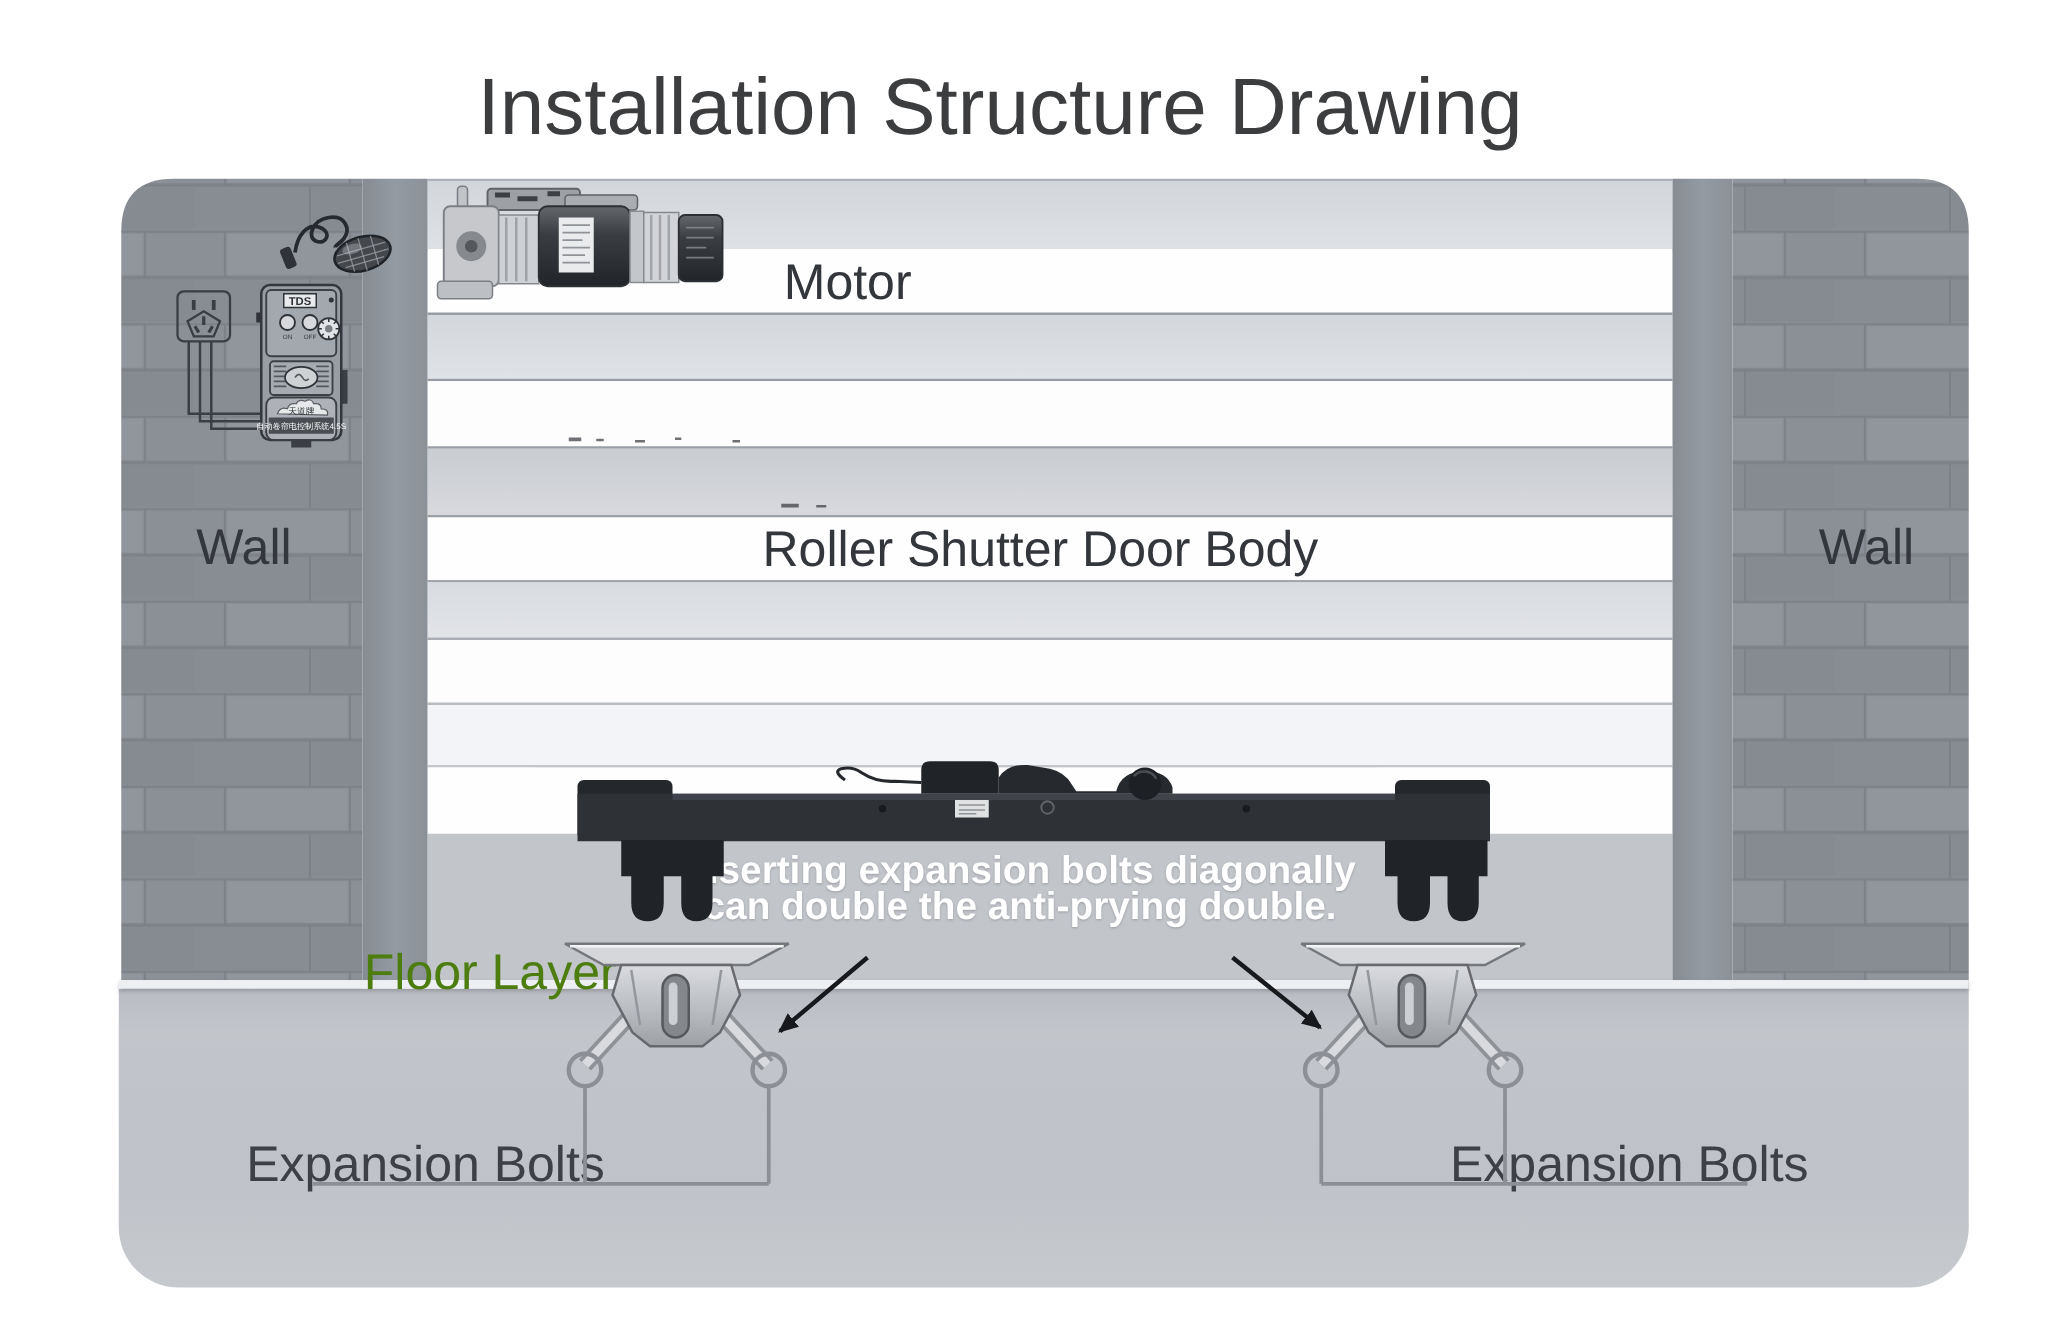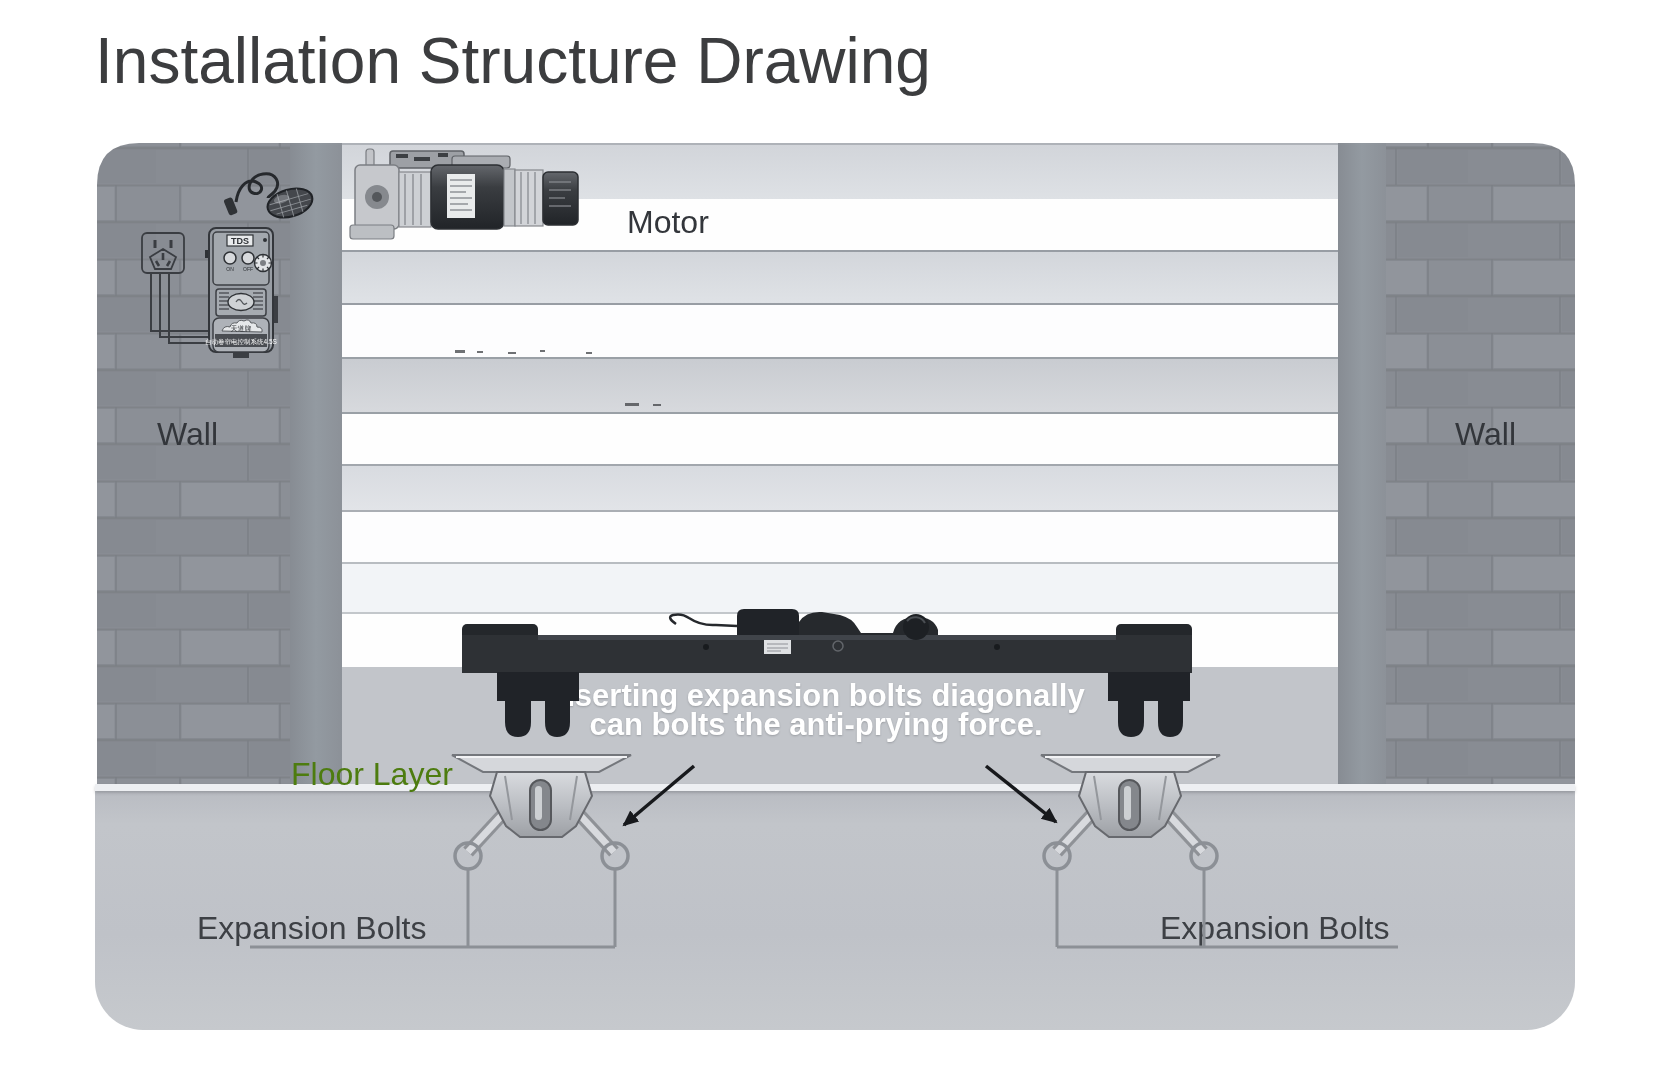--- a/index.html
+++ b/index.html
@@ -1,20 +1,20 @@
 <!DOCTYPE html>
 <html><head>
 <meta charset="utf-8">
 <style>
   html,body{margin:0;padding:0;background:#ffffff;}
   #stage{position:relative;width:1653px;height:1071px;background:#fff;overflow:hidden;
          font-family:"Liberation Sans",sans-serif;}
   .abs{position:absolute;}
   
-  #title{left:95px;top:24px;width:1410px;font-size:64px;
+  #title{left:95px;top:48px;width:1410px;text-align:center;font-size:64px;
          color:#3c3d3f;letter-spacing:0px;z-index:4;}
   
   #stripes{left:342px;top:143px;width:996px;height:524px;z-index:1;}
   .band{position:absolute;left:0;width:100%;}
   .b1{top:0;height:54px;background:linear-gradient(180deg,#d2d5da,#dee1e5);
       border-top:2px solid #aeb2b8;border-bottom:2px solid #8f949b;}
   .b2{top:56px;height:51px;background:#fefefe;border-bottom:2px solid #989da4;}
   .b3{top:109px;height:51px;background:linear-gradient(180deg,#d3d6db,#dfe2e6);border-bottom:2px solid #989da4;}
   .b4{top:162px;height:52px;background:#fdfdfe;border-bottom:2px solid #9aa0a6;}
   .b5{top:216px;height:53px;background:linear-gradient(180deg,#c9ccd1,#d7d9dd);border-bottom:2px solid #9aa0a6;}
@@ -27,21 +27,21 @@
   .smudge2{position:absolute;left:330px;top:221px;width:430px;height:46px;background:rgba(198,201,206,.55);}
   .speck{position:absolute;background:#3f4246;opacity:.75;}
   #below-door{left:342px;top:667px;width:996px;height:118px;background:#c2c5ca;z-index:1;}
   
   #floorline{left:95px;top:784px;width:1480px;height:7px;background:#edeff2;z-index:3;
              box-shadow:0 2px 3px rgba(60,63,68,.25);}
   #floor{left:95px;top:791px;width:1480px;height:239px;z-index:1;
          background:linear-gradient(180deg,#b9bcc2 0%,#c2c5ca 14%,#bfc2c8 60%,#c6c9cd 100%);
          border-radius:0 0 48px 48px;}
   
-  .label{position:absolute;font-size:32px;color:#33363b;white-space:nowrap;z-index:4;}
+  .label{position:absolute;font-size:40px;color:#33363b;white-space:nowrap;z-index:4;}
   #lbl-motor{left:627px;top:204px;}
   #lbl-wall-left{left:157px;top:416px;}
   #lbl-wall-right{left:1455px;top:416px;}
   #lbl-doorbody{left:610px;top:418px;}
   #lbl-floorlayer{left:291px;top:756px;color:#4d7c0f;}
   #lbl-bolts-left{left:197px;top:910px;color:#3d4045;}
   #lbl-bolts-right{left:1160px;top:910px;color:#3d4045;}
   #lbl-subsurface{left:616px;top:893px;color:#33363b;}
   #note{left:416px;top:681px;width:800px;text-align:center;z-index:2;
         font-weight:bold;font-size:31px;line-height:29px;color:#ffffff;
@@ -102,26 +102,27 @@
     </defs>
     <path d="M97,185 Q97,143 139,143 L290,143 L290,791 L97,791 Z" fill="url(#brick)"></path>
     <rect x="290" y="143" width="52" height="642" fill="url(#railg)"></rect>
     <rect x="1338" y="143" width="48" height="642" fill="url(#railg)"></rect>
     <path d="M1386,143 L1533,143 Q1575,143 1575,185 L1575,791 L1386,791 Z" fill="url(#brick)"></path>
   </svg>
 
   <div class="label" id="lbl-motor">Motor</div>
   <div class="label" id="lbl-wall-left">Wall</div>
   <div class="label" id="lbl-wall-right">Wall</div>
+  <div class="label" id="lbl-doorbody">Roller Shutter Door Body</div>
   <div class="label" id="lbl-floorlayer">Floor Layer</div>
   <div class="label" id="lbl-bolts-left">Expansion Bolts</div>
   <div class="label" id="lbl-bolts-right">Expansion Bolts</div>
   <div class="abs" id="note">
     <div>Inserting expansion bolts diagonally</div>
-    <div>can bolts the anti-prying force.</div>
+    <div>can double the anti-prying double.</div>
   </div>
 
   <svg id="svg-top" width="1653" height="1071" viewBox="0 0 1653 1071">
     <defs>
       <linearGradient id="metal" x1="0" y1="0" x2="0" y2="1">
         <stop offset="0" stop-color="#d9dbdf"></stop>
           <stop offset="0.55" stop-color="#b9bcc1"></stop>
           <stop offset="1" stop-color="#9da0a5"></stop>
       </linearGradient>
       <linearGradient id="motorDark" x1="0" y1="0" x2="0" y2="1">

